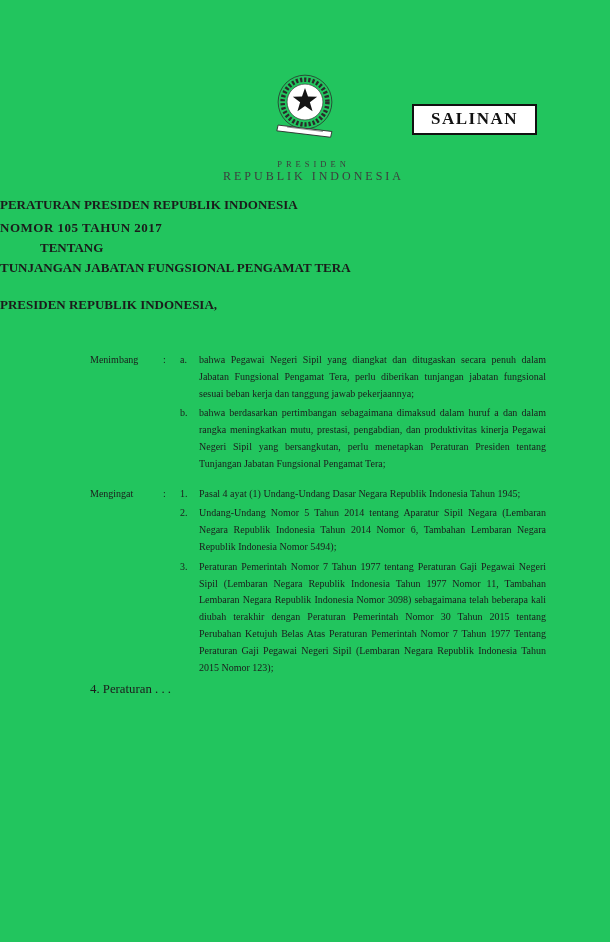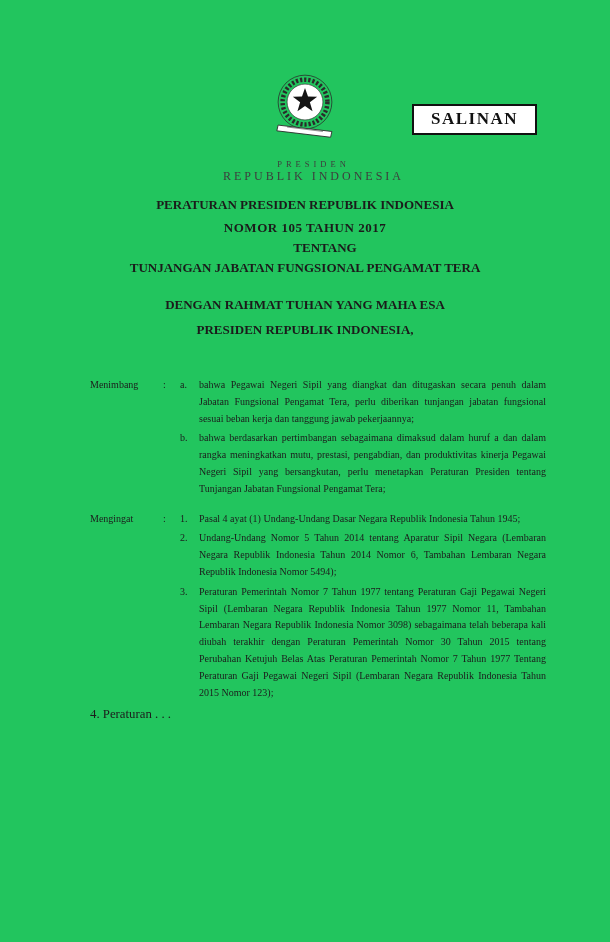--- a/index.html
+++ b/index.html
@@ -41,21 +41,21 @@
     letter-spacing:4px;
     line-height:12px;
   }
   .lh2{
     font-size:12px;
     letter-spacing:3px;
     line-height:12px;
     font-family:Liberation Serif, serif;
   }
   .title-block{
-    text-align:center;
+    text-align:left;
     margin-top:14px;
     font-weight:bold;
     font-size:13px;
     color:#1b1b1b;
   }
   .t{line-height:18px;}
   .t1{margin-bottom:5px;}
   .t2{margin-bottom:2px; letter-spacing:0.5px;}
   .t3{margin-bottom:2px;padding-left:40px;}
   .t4{margin-bottom:19px;}
@@ -114,21 +114,20 @@
   <div class="letterhead">
     <div class="lh1">PRESIDEN</div>
     <div class="lh2">REPUBLIK INDONESIA</div>
   </div>
 
   <div class="title-block">
     <div class="t t1">PERATURAN PRESIDEN REPUBLIK INDONESIA</div>
     <div class="t t2">NOMOR 105  TAHUN  2017</div>
     <div class="t t3">TENTANG</div>
     <div class="t t4">TUNJANGAN JABATAN FUNGSIONAL PENGAMAT TERA</div>
-    <div class="t t5">DENGAN RAHMAT TUHAN YANG MAHA ESA</div>
     <div class="t t6">PRESIDEN REPUBLIK INDONESIA,</div>
   </div>
 
   <div class="body">
 
     <div class="section">
       <div class="sec-label">Menimbang</div>
       <div class="sec-colon">:</div>
       <div class="sec-items">
         <div class="item">

